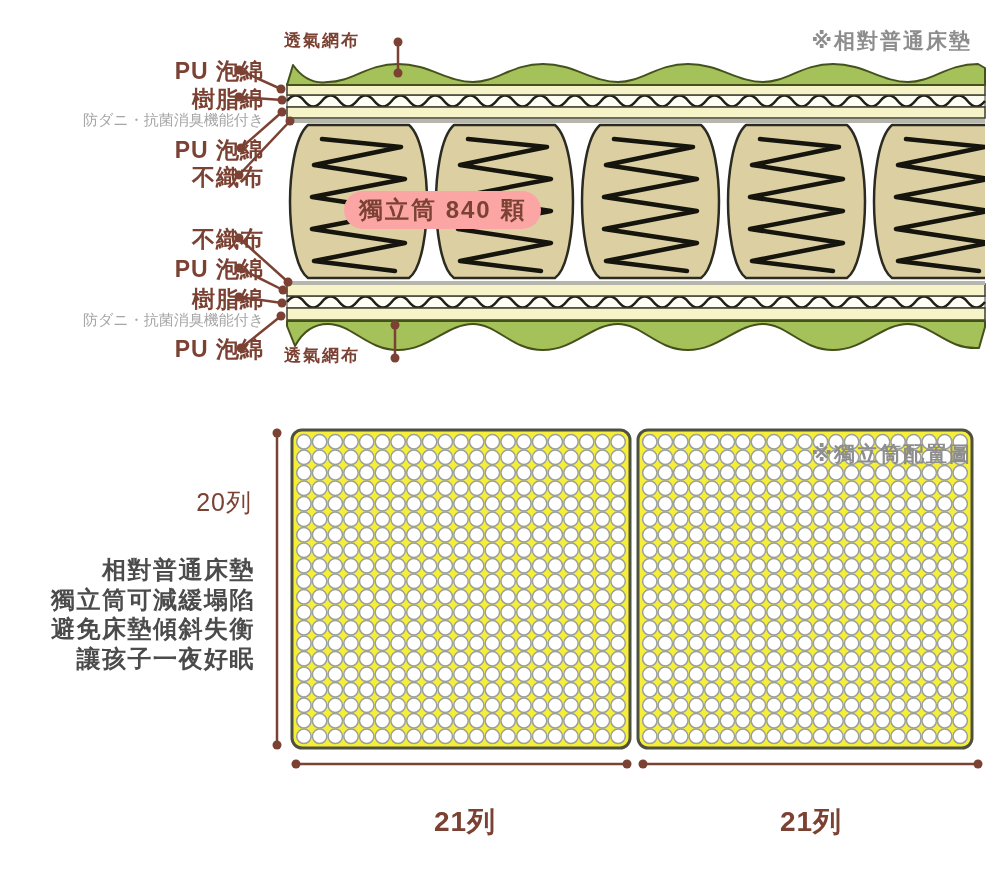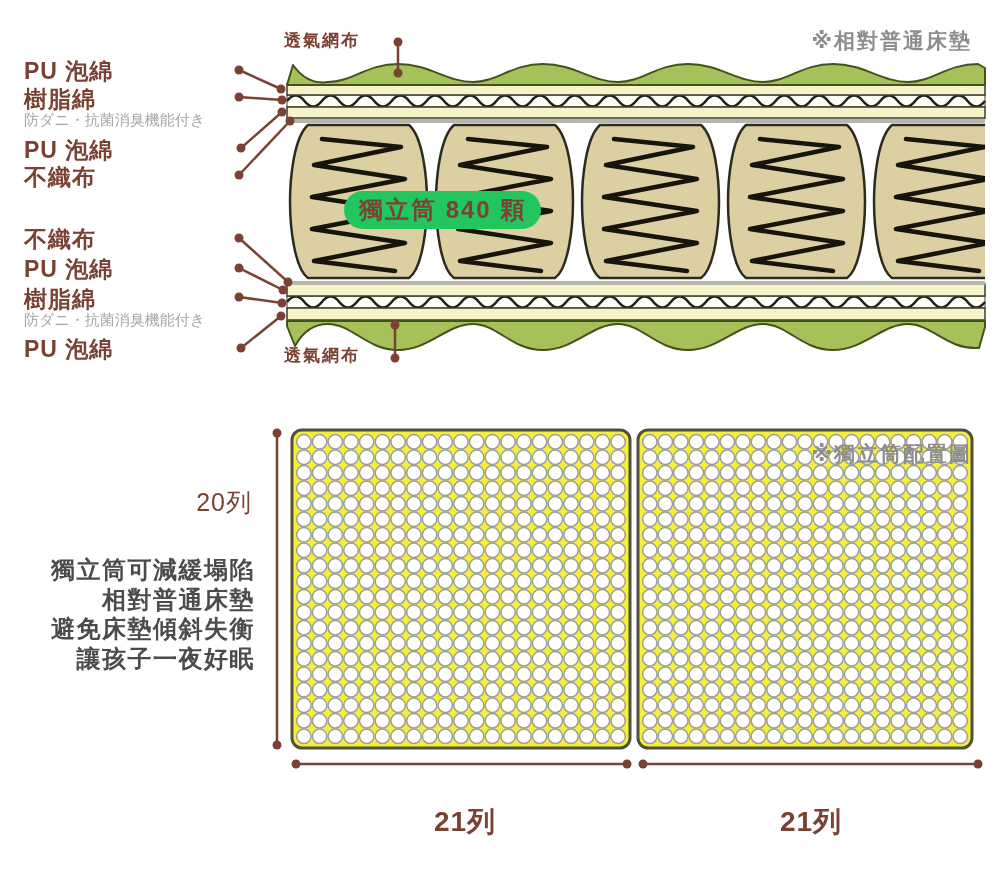--- a/index.html
+++ b/index.html
@@ -5,26 +5,26 @@
   html,body{margin:0;padding:0;background:#ffffff;}
   .stage{position:relative;width:1000px;height:877px;background:#fff;overflow:hidden;
          font-family:"Liberation Sans","DejaVu Sans",sans-serif;}
   #art{position:absolute;left:0;top:0;width:1000px;height:877px;}
   .cap{position:absolute;right:28px;font-size:21px;color:var(--caption_gray);letter-spacing:2px;font-weight:bold;}
   .cap1{top:27px;}
   .cap2{top:392px;margin-top:48px;}
   .mesh-label{position:absolute;left:284px;font-size:17px;font-weight:bold;color:var(--brown);letter-spacing:2px;}
   .mesh-top{top:29px;}
   .mesh-bottom{top:344px;}
-  .llabel{position:absolute;left:0;width:232px;font-size:23px;font-weight:bold;
+  .llabel{position:absolute;left:8px;width:232px;text-align:right;font-size:23px;font-weight:bold;
           color:var(--brown);letter-spacing:1px;white-space:nowrap;padding-left:24px;}
   .sub{font-size:15px;font-weight:normal;color:var(--sub_gray);letter-spacing:0;font-family:Liberation Serif, serif;}
   .t1{top:56px;} .t2{top:84px;} .t3{top:111px;} .t4{top:135px;} .t5{top:162px;}
   .b1{top:224px;} .b2{top:254px;} .b3{top:284px;} .b4{top:311px;} .b5{top:334px;}
-  .pill{position:absolute;left:344px;top:191px;background:#22c55e;border-radius:20px;
+  .pill{position:absolute;left:344px;top:191px;background:#fca5a5;border-radius:20px;
         padding:3px 15px;font-size:24px;font-weight:bold;color:var(--brown);letter-spacing:2px;}
   .rowlabel{position:absolute;left:150px;top:486px;width:102px;text-align:right;
             font-size:25px;font-weight:normal;color:var(--brown);letter-spacing:1px;}
   .collabel{position:absolute;top:803px;width:110px;text-align:center;
             font-size:28px;font-weight:bold;color:var(--brown);letter-spacing:1px;}
   .col1{left:410px;} .col2{left:756px;}
   .desc{position:absolute;left:18px;top:555px;width:237px;text-align:right;
         font-size:24px;font-weight:bold;color:var(--text_dark);line-height:29.5px;letter-spacing:1.5px;}
 </style>
 </head>
@@ -986,19 +986,19 @@
   <div class="llabel b5">PU 泡綿</div>
 
   <div class="mesh-label mesh-bottom">透氣網布</div>
 
   <div class="cap cap2">※獨立筒配置圖</div>
   <div class="rowlabel">20列</div>
   <div class="collabel col1">21列</div>
   <div class="collabel col2">21列</div>
 
   <div class="desc">
+    <div>相對普通床墊</div>
     <div>獨立筒可減緩塌陷</div>
-    <div>相對普通床墊</div>
     <div>避免床墊傾斜失衡</div>
     <div>讓孩子一夜好眠</div>
   </div>
 
 </div>
 
 </body></html>

